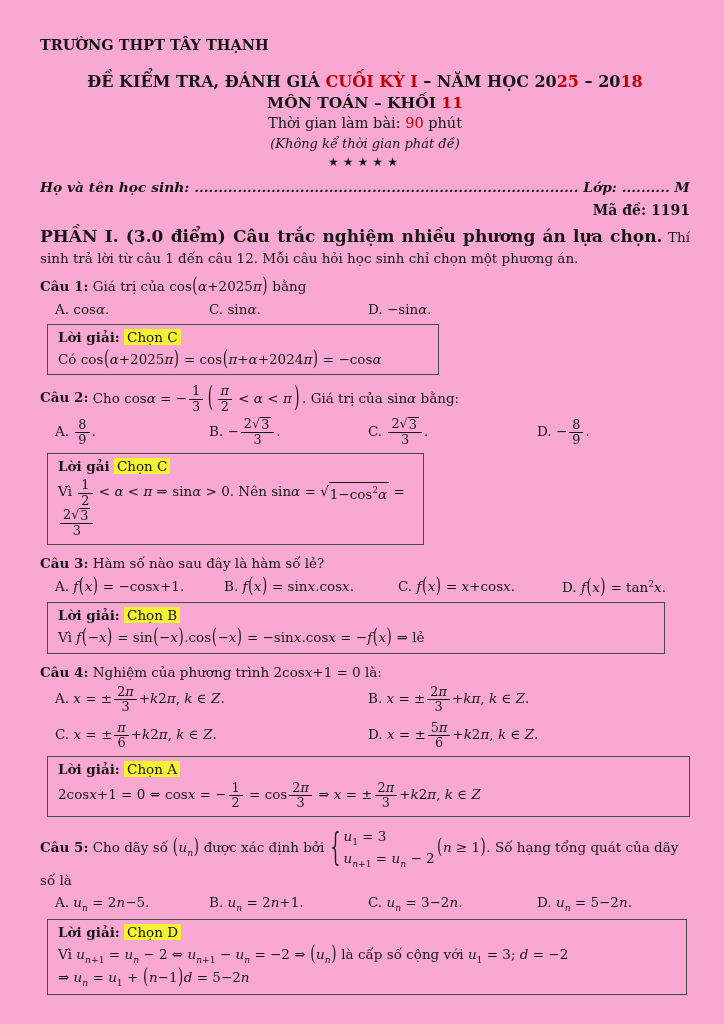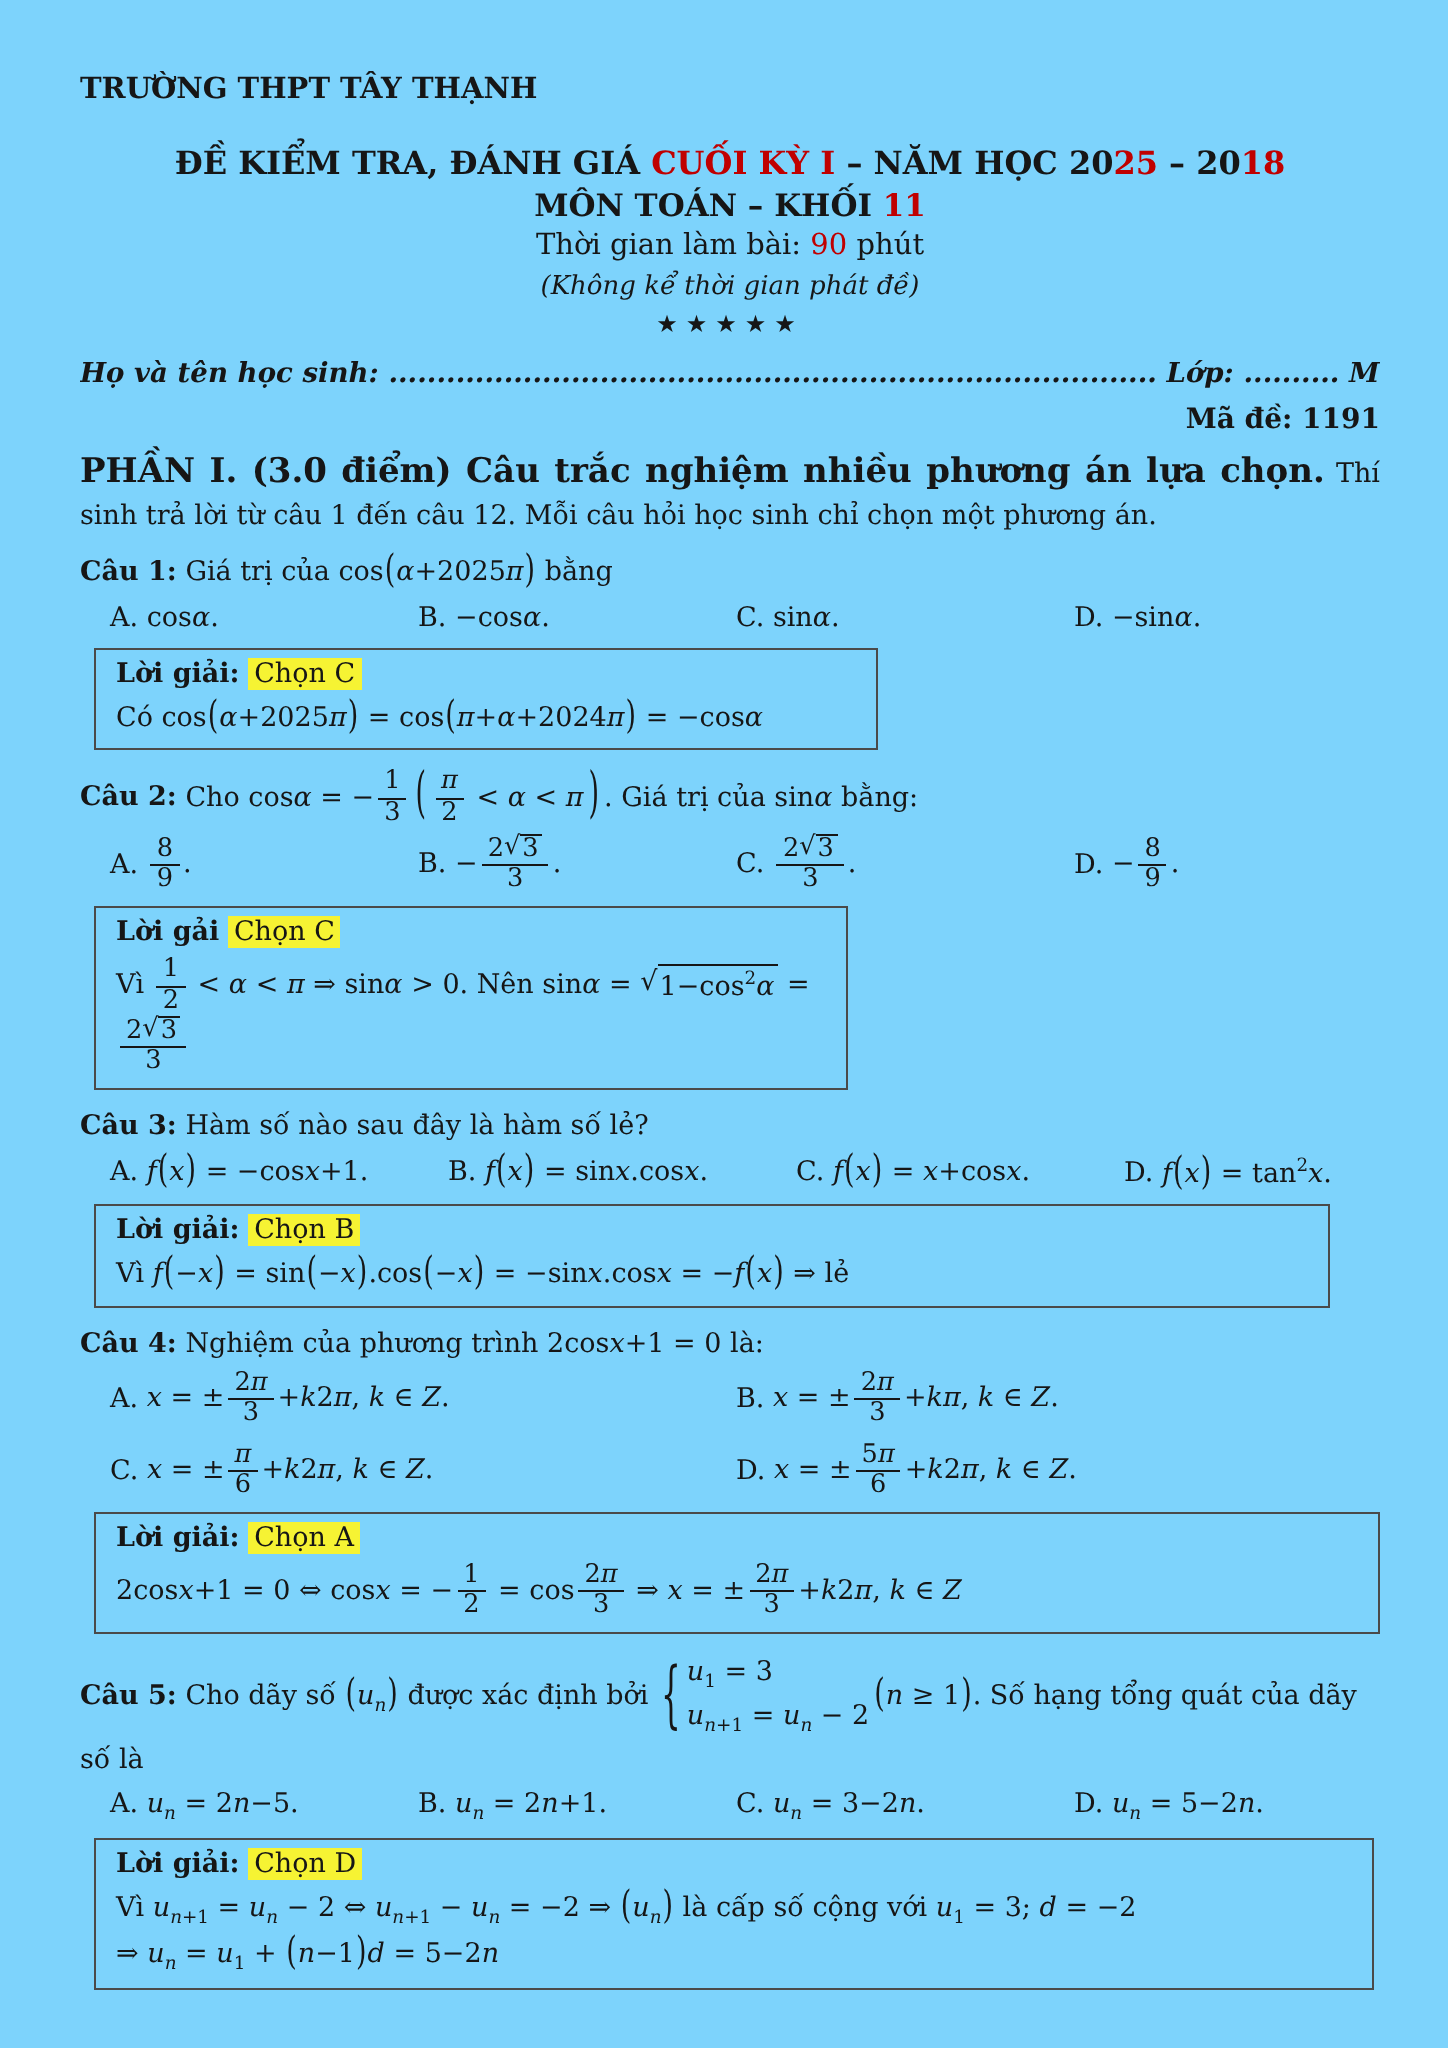--- a/index.html
+++ b/index.html
@@ -1,21 +1,21 @@
 <!DOCTYPE html>
 <html><head>
 <meta charset="utf-8">
 <style>
   html,body{margin:0;padding:0;background:#ffffff;}
   .page{
     position:relative;
     width:724px;height:1024px;
     box-sizing:border-box;
     padding:34px 34px 0 40px;
-    background:#7dd3fc;
+    background:#f9a8d4;
     font-family:"DejaVu Serif","Liberation Serif",serif;
     font-size:13.5px;
     color:#161616;
     overflow:hidden;
     line-height:1.45;
   }
   .school{font-weight:bold;font-size:14.5px;margin-bottom:16px;}
   .center{text-align:center;}
   .title{font-weight:bold;font-size:16px;line-height:1.4;}
   .subject{font-weight:bold;font-size:15.5px;line-height:1.35;}
@@ -89,21 +89,20 @@
     <b>PHẦN I.   (3.0 điểm) Câu trắc nghiệm nhiều phương án lựa chọn.</b><span> Thí sinh trả lời từ câu 1 đến câu 12. Mỗi câu hỏi học sinh chỉ chọn một phương án.</span>
   </div>
 
   <div class="question">
     <div class="qline">
       <b class="qlabel">Câu 1:</b>
       <span>Giá trị của  cos<span class="mp mp1">(</span><span class="mvar">α</span>+2025<span class="mvar">π</span><span class="mp mp1">)</span>  bằng</span>
     </div>
     <div class="opts opts4">
       <span class="opt"><span>A.</span> <span>cos<span class="mvar">α</span>.</span></span>
-      <span class="opt"><span>B.</span> <span>−cos<span class="mvar">α</span>.</span></span>
       <span class="opt"><span>C.</span> <span>sin<span class="mvar">α</span>.</span></span>
       <span class="opt"><span>D.</span> <span>−sin<span class="mvar">α</span>.</span></span>
     </div>
     <div class="solution" style="width:392px">
       <div><b>Lời giải:</b> <span class="hl">Chọn C</span></div>
       <div class="sline">Có  cos<span class="mp mp1">(</span><span class="mvar">α</span>+2025<span class="mvar">π</span><span class="mp mp1">)</span> = cos<span class="mp mp1">(</span><span class="mvar">π</span>+<span class="mvar">α</span>+2024<span class="mvar">π</span><span class="mp mp1">)</span> = −cos<span class="mvar">α</span></div>
     </div>
   </div>
 
   <div class="question">

